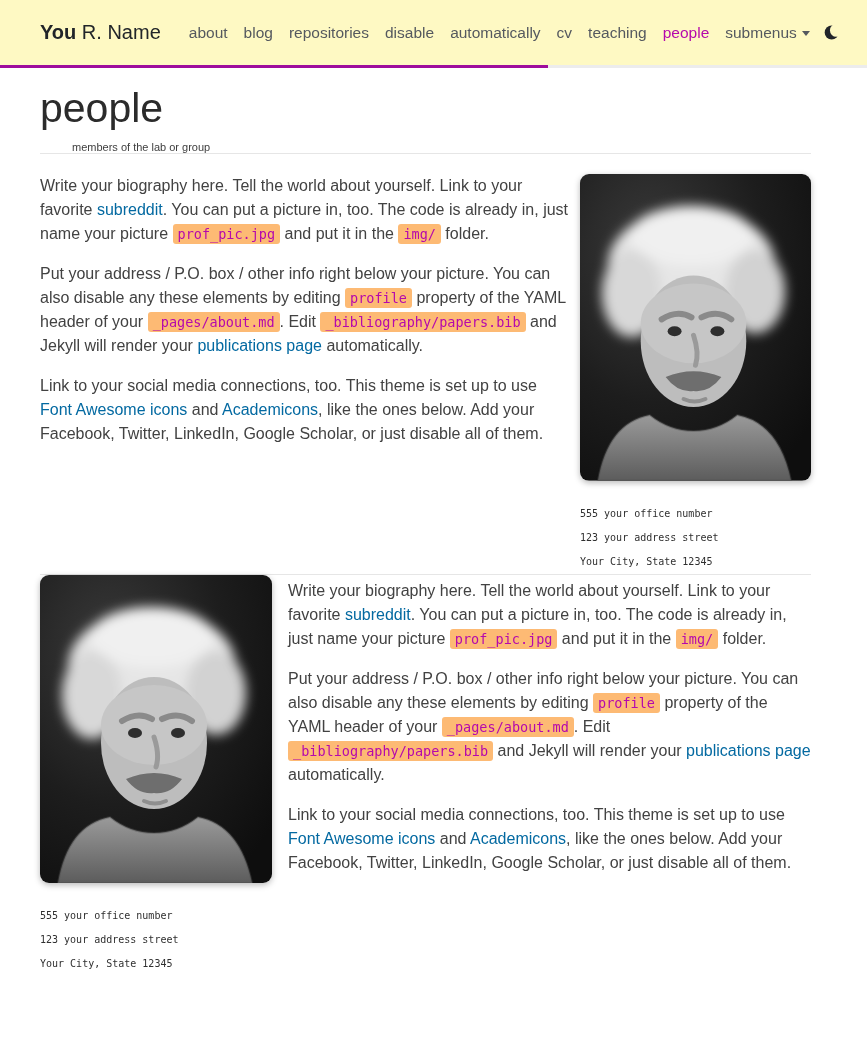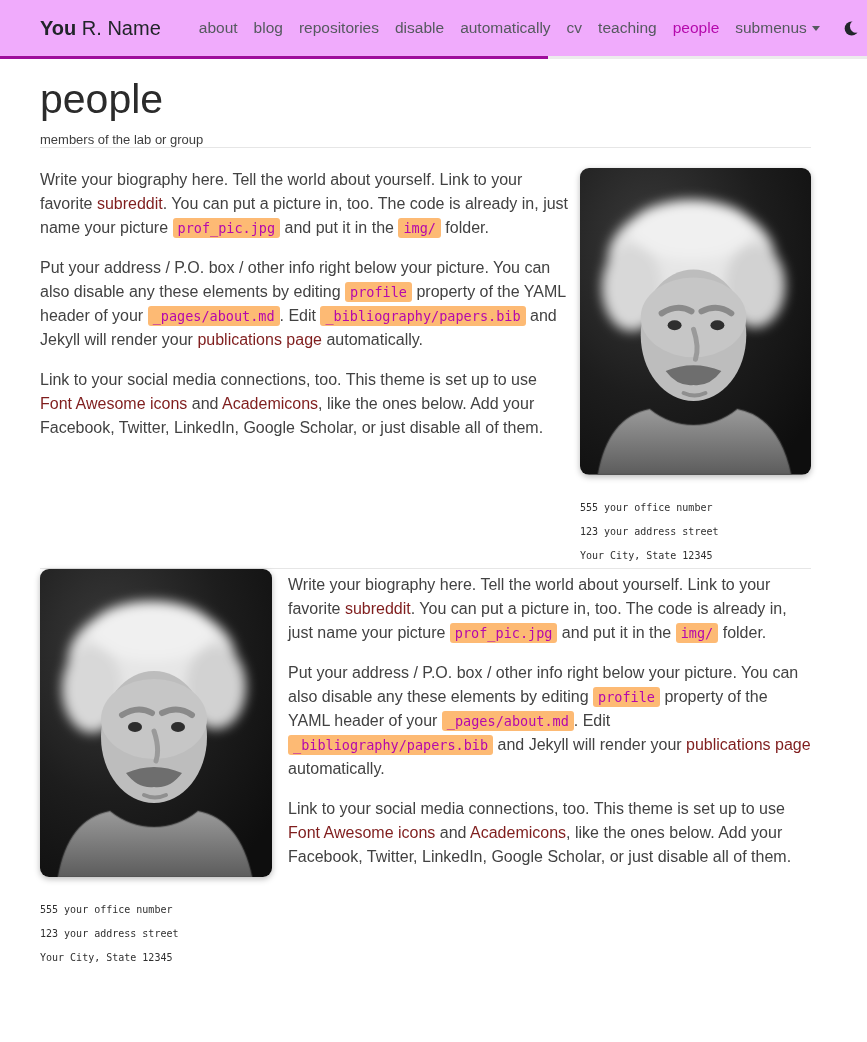--- a/index.html
+++ b/index.html
@@ -1,56 +1,56 @@
 <!DOCTYPE html>
 <html><head>
 <meta charset="utf-8">
 <style>
   * { margin:0; padding:0; box-sizing:border-box; }
   html,body { width:867px; background:#fff; font-family:"Liberation Sans", sans-serif; color:#404040; }
   body { min-height:1042px; overflow-x:hidden; }
 
   
-  .navbar { display:flex; align-items:center; height:56px; padding:0 24px 0 40px; background:#f0abfc;gap:10px; }
+  .navbar { display:flex; align-items:center; height:65px; padding:0 24px 0 40px; background:#fef9c3; }
   .brand { font-size:20px; color:#212529; white-space:nowrap; cursor:pointer; }
   .brand b { font-weight:bold; }
   .nav-menu { display:flex; align-items:center; margin-left:20px; }
   .nav-item { font-size:15.5px; color:#55595f; padding:8px 8px; cursor:pointer; white-space:nowrap; }
   .nav-item.active { color:#b509ac; }
   .caret { display:inline-block; width:0; height:0; border-left:4px solid transparent; border-right:4px solid transparent; border-top:5px solid #55595f; margin-left:5px; vertical-align:2px; }
   .moon-btn { margin-left:auto; padding:4px 6px; cursor:pointer; line-height:0; }
 
   
   .progress-track { height:3px; width:100%; background:#ececec; }
   .progress-fill { height:100%; background:#9e0d9c; }
 
   
   .container { margin:0 56px 0 40px; }
   .page-header { padding-top:17px; }
   .page-title { font-size:41px; font-weight:300; color:#2b2b2b; letter-spacing:0; }
-  .page-subtitle { font-size:13px; color:#3e3e3e; margin-top:9px; }
+  .page-subtitle { font-size:11px; color:#3e3e3e; margin-top:9px;margin-left:32px; }
   hr.rule { border:none; border-top:1px solid #e6e6e6; margin:0; }
   .rule-top { margin-top:35px; }
   .rule-mid { margin-top:16px; margin-bottom:16px; }
 
   .profile-row { display:flex; align-items:flex-start; margin-top:20px; }
   .bio { font-size:16px; line-height:24px; color:#424242; }
   .bio p { margin-bottom:16px; }
   .bio p:last-child { margin-bottom:0; }
   .row-1 .bio { width:530px; }
   .row-1 .media { margin-left:auto; width:231px; }
   .row-2 .media { width:232px; flex:0 0 232px; }
   .row-2 .bio { flex:1; margin-left:16px; margin-top:4px; }
 
   .portrait { display:block; width:100%; border-radius:9px; box-shadow:0 2px 6px rgba(0,0,0,.28); overflow:hidden; }
   .portrait svg { display:block; width:100%; height:auto; }
 
   .address { margin-top:21px; font-family:"DejaVu Sans Mono","Liberation Mono",monospace; font-size:10px; line-height:24px; color:#2f2f2f; }
 
-  a.inline-link { color:#7f1d1d; text-decoration:none; cursor:pointer; }
+  a.inline-link { color:#0369a1; text-decoration:none; cursor:pointer; }
   code.inline-code { font-family:"DejaVu Sans Mono","Liberation Mono",monospace; font-size:13.5px; color:#b509ac; background:#fdba74; padding:2px 5px; border-radius:3px; }
 </style>
 </head>
 <body>
 
 <svg width="0" height="0" style="position:absolute" aria-hidden="true">
   <defs>
     <radialGradient id="bgGrad" cx="30%" cy="25%" r="90%">
       <stop offset="0%" stop-color="#3a3a3a"></stop>
       <stop offset="55%" stop-color="#1d1d1d"></stop>

